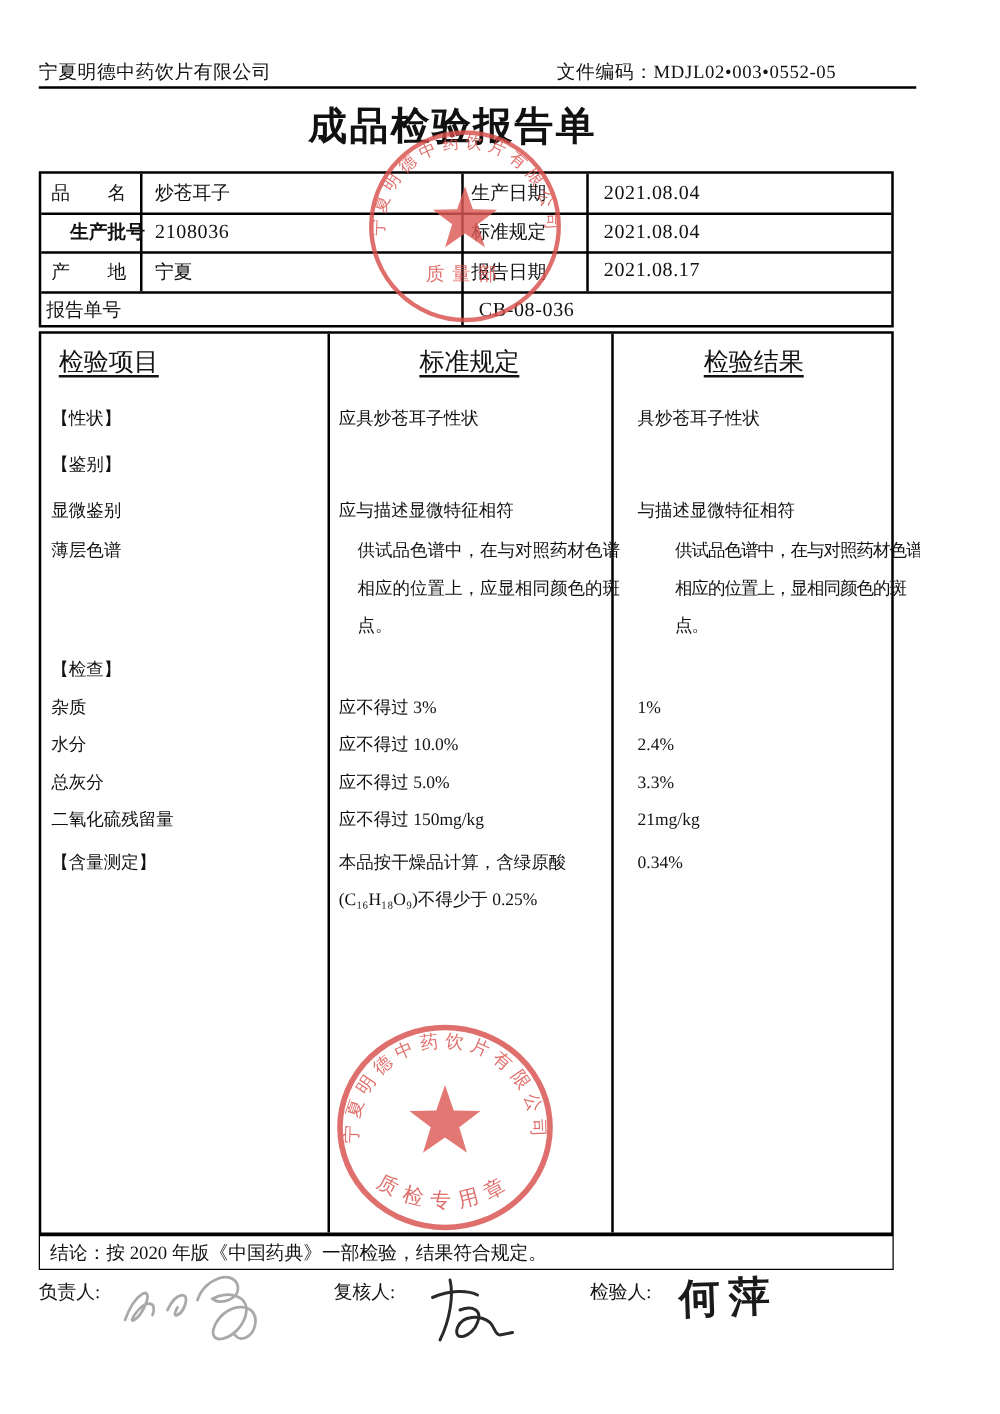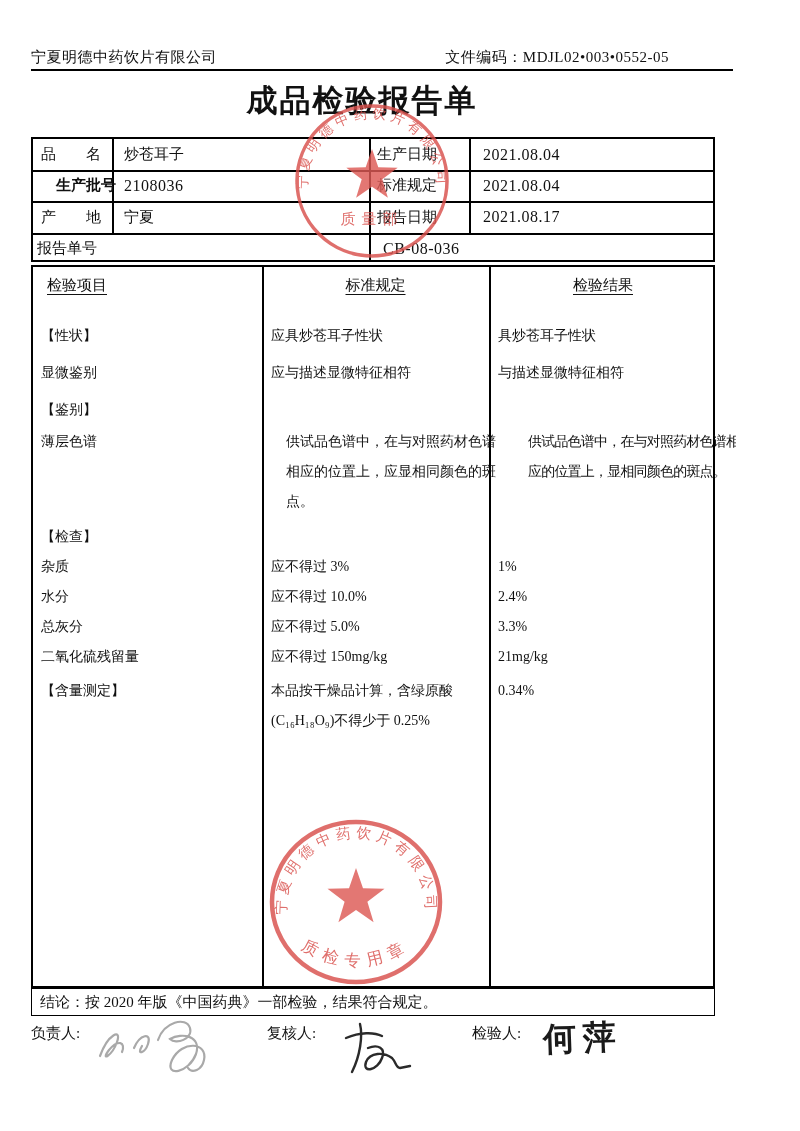--- a/index.html
+++ b/index.html
@@ -12,27 +12,27 @@
   .hdr-code{font-size:15px;letter-spacing:.5px;}
   .rule{background:#000;height:2px;}
   .doc-title{font-size:31px;font-weight:bold;letter-spacing:2px;text-align:center;}
   
   .info-table{border:2px solid #000;box-sizing:border-box;}
   .line{position:absolute;background:#000;}
   .cell{position:absolute;display:flex;align-items:center;font-size:15px;box-sizing:border-box;}
   .num{font-size:16px;letter-spacing:.5px;}
   
   .insp-table{border:2px solid #000;box-sizing:border-box;}
-  .col-head{position:absolute;top:9px;font-size:15px;text-decoration:underline;text-underline-offset:4px;}
+  .col-head{position:absolute;top:9px;font-size:20px;text-decoration:underline;text-underline-offset:4px;}
   .irows{position:absolute;left:0;top:54px;right:0;}
   .irow{display:grid;grid-template-columns:229px 227px 228px;}
   .irow > div{font-size:14px;line-height:30px;box-sizing:border-box;}
   .ic-item{padding-left:8px;}
   .ic-std{padding-left:9px;padding-right:4px;white-space:pre-line;}
-  .ic-res{padding-left:9px;padding-right:2px;white-space:pre-line;}
+  .ic-res{padding-left:21px;padding-right:2px;white-space:pre-line;}
   .irow:nth-child(1){min-height:37px;}
   .irow:nth-child(2){min-height:37px;}
   .irow:nth-child(3){min-height:32px;}
   .irow:nth-child(4){min-height:95px;gap:15px;}
   .irow:nth-child(5){min-height:26px;}
   .irow:nth-child(6),.irow:nth-child(7),.irow:nth-child(8),.irow:nth-child(9){min-height:30px;}
   .irow:nth-child(10) > div{padding-top:4px;}
   .tight{letter-spacing:-0.8px;}
   
   .conclusion{border:1.5px solid #000;box-sizing:border-box;display:flex;align-items:center;
@@ -88,28 +88,28 @@
     <div class="col-head" style="left:229px;width:227px;text-align:center;">标准规定</div>
     <div class="col-head" style="left:456px;width:228px;text-align:center;">检验结果</div>
 
     <div class="irows">
       <div class="irow">
         <div class="ic-item">【性状】</div>
         <div class="ic-std">应具炒苍耳子性状</div>
         <div class="ic-res">具炒苍耳子性状</div>
       </div>
       <div class="irow">
+        <div class="ic-item">【鉴别】</div>
+        <div class="ic-std"></div>
+        <div class="ic-res"></div>
+      </div>
+      <div class="irow">
         <div class="ic-item">显微鉴别</div>
         <div class="ic-std">应与描述显微特征相符</div>
         <div class="ic-res">与描述显微特征相符</div>
-      </div>
-      <div class="irow">
-        <div class="ic-item">【鉴别】</div>
-        <div class="ic-std"></div>
-        <div class="ic-res"></div>
       </div>
       <div class="irow">
         <div class="ic-item">薄层色谱</div>
         <div class="ic-std">供试品色谱中，在与对照药材色谱相应的位置上，应显相同颜色的斑点。</div>
         <div class="ic-res tight">供试品色谱中，在与对照药材色谱相应的位置上，显相同颜色的斑点。</div>
       </div>
       <div class="irow">
         <div class="ic-item">【检查】</div>
         <div class="ic-std"></div>
         <div class="ic-res"></div>

